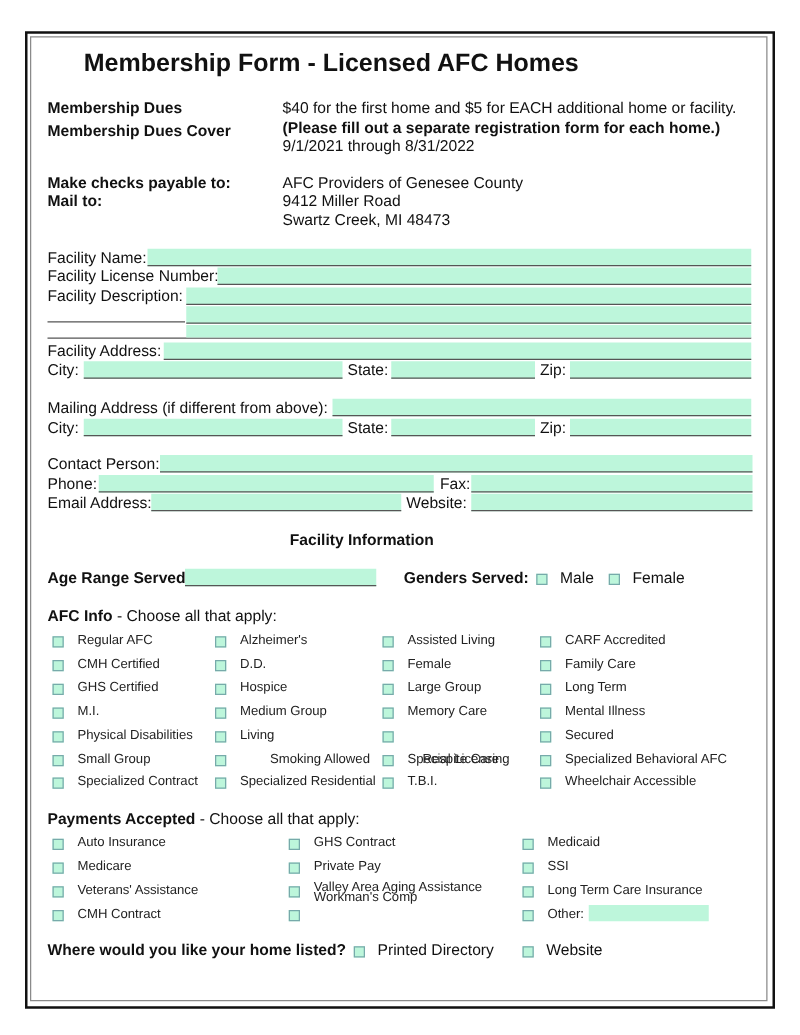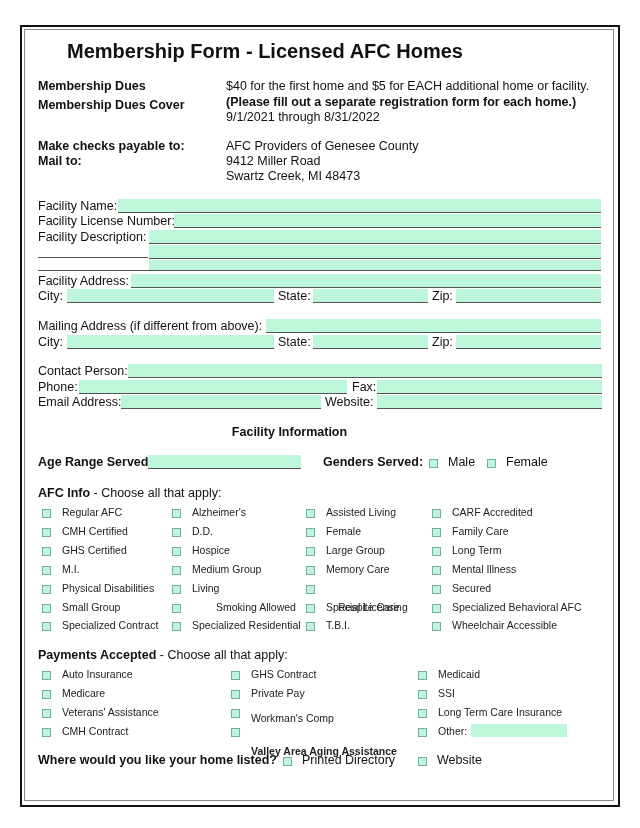--- a/index.html
+++ b/index.html
@@ -161,21 +161,21 @@
     <div class="cblbl" style="left: 62px; top: 686.9px;">Medicare</div>
     <div class="cb" style="left: 42px; top: 708.8px;"></div>
     <div class="cblbl" style="left: 62px; top: 705.8px;">Veterans' Assistance</div>
     <div class="cb" style="left: 42px; top: 727.7px;"></div>
     <div class="cblbl" style="left: 62px; top: 724.7px;">CMH Contract</div>
     <div class="cb" style="left: 231px; top: 671px;"></div>
     <div class="cblbl" style="left: 251px; top: 668px;">GHS Contract</div>
     <div class="cb" style="left: 231px; top: 689.9px;"></div>
     <div class="cblbl" style="left: 251px; top: 686.9px;">Private Pay</div>
     <div class="cb" style="left: 231px; top: 708.8px;"></div>
-    <div class="cblbl" style="left: 251px; top: 745px; font-weight: bold;">Valley Area Aging Assistance</div>
+    <div class="cblbl" style="left: 251px; top: 704px;">Valley Area Aging Assistance</div>
     <div class="cb" style="left: 231px; top: 727.7px;"></div>
     <div class="cblbl" style="left: 251px; top: 712px;">Workman's Comp</div>
     <div class="cb" style="left: 418px; top: 671px;"></div>
     <div class="cblbl" style="left: 438px; top: 668px;">Medicaid</div>
     <div class="cb" style="left: 418px; top: 689.9px;"></div>
     <div class="cblbl" style="left: 438px; top: 686.9px;">SSI</div>
     <div class="cb" style="left: 418px; top: 708.8px;"></div>
     <div class="cblbl" style="left: 438px; top: 705.8px;">Long Term Care Insurance</div>
     <div class="cb" style="left: 418px; top: 727.7px;"></div>
     <div class="cblbl" style="left: 438px; top: 724.7px;">Other:</div>

